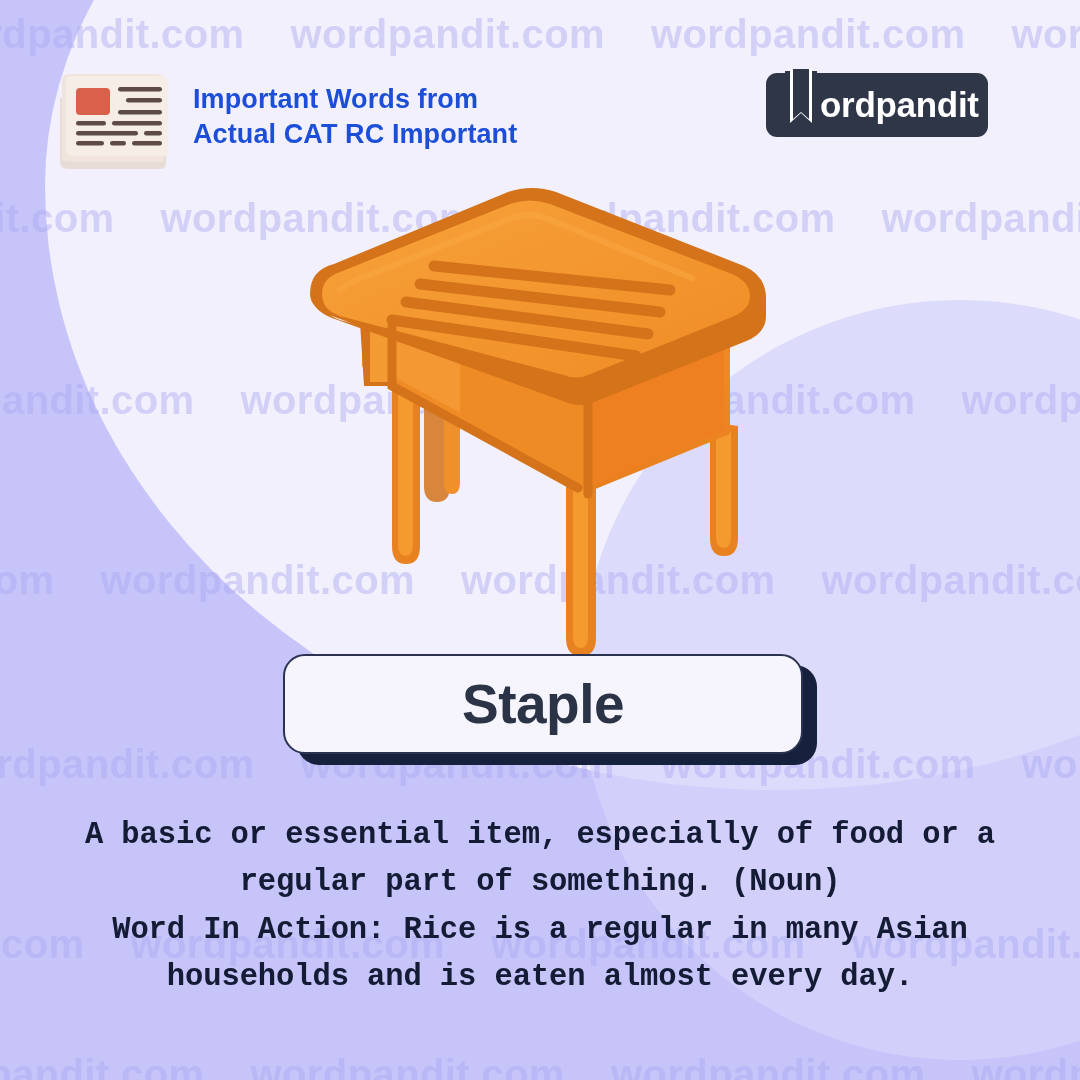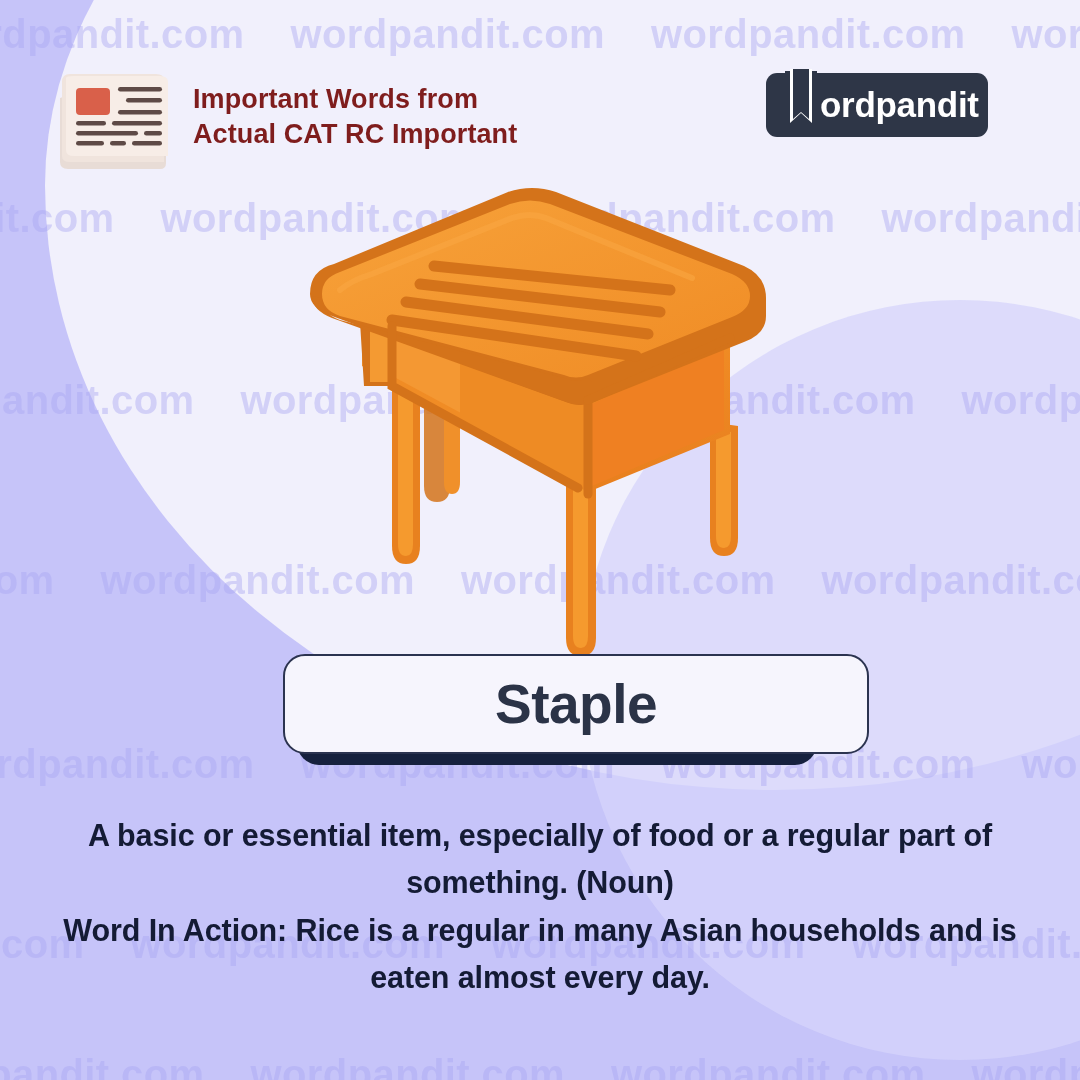--- a/index.html
+++ b/index.html
@@ -64,21 +64,21 @@
     position:absolute;
     left:52px; top:10px;
     width:126px; height:104px;
   }
   #header-title {
     position:absolute;
     left:193px; top:22px;
     font-size:27px;
     font-weight:700;
     line-height:1.28;
-    color:#7f1d1d;
+    color:#1d4ed8;
     letter-spacing:.1px;
   }
   #brand-logo {
     position:absolute;
     right:92px; top:13px;
     width:222px; height:64px;
     background:#2E3647;
     border-radius:11px;
     padding-left:40px;
   }
@@ -113,21 +113,21 @@
   #word-card-shadow {
     position:absolute;
     left:14px; top:11px;
     width:520px; height:100px;
     background:#16213E;
     border-radius:22px;
   }
   #word-card {
     position:absolute;
     left:0; top:0;
-    width:586px; height:100px;
+    width:520px; height:100px;
     background:#F6F5FD;
     border:2px solid #2B3350;
     border-radius:22px;
     display:flex;
     align-items:center;
     justify-content:center;
   }
   #word-text {
     font-size:55px;
     font-weight:700;
@@ -139,20 +139,21 @@
   #definition-block {
     position:absolute;
     left:50px; top:812px;
     width:980px;
     text-align:center;
     color:#141B35;
     font-size:30.5px;
     font-weight:700;
     line-height:1.55;
     letter-spacing:-0.1px;
+    font-family:Liberation Mono, monospace;
   }
   #definition-text { display:block; }
   #example-text { display:block; }
 </style>
 </head>
 <body>
 
 <div id="stage">
 
   <div class="bg-circle" id="bg-circle-main"></div>

